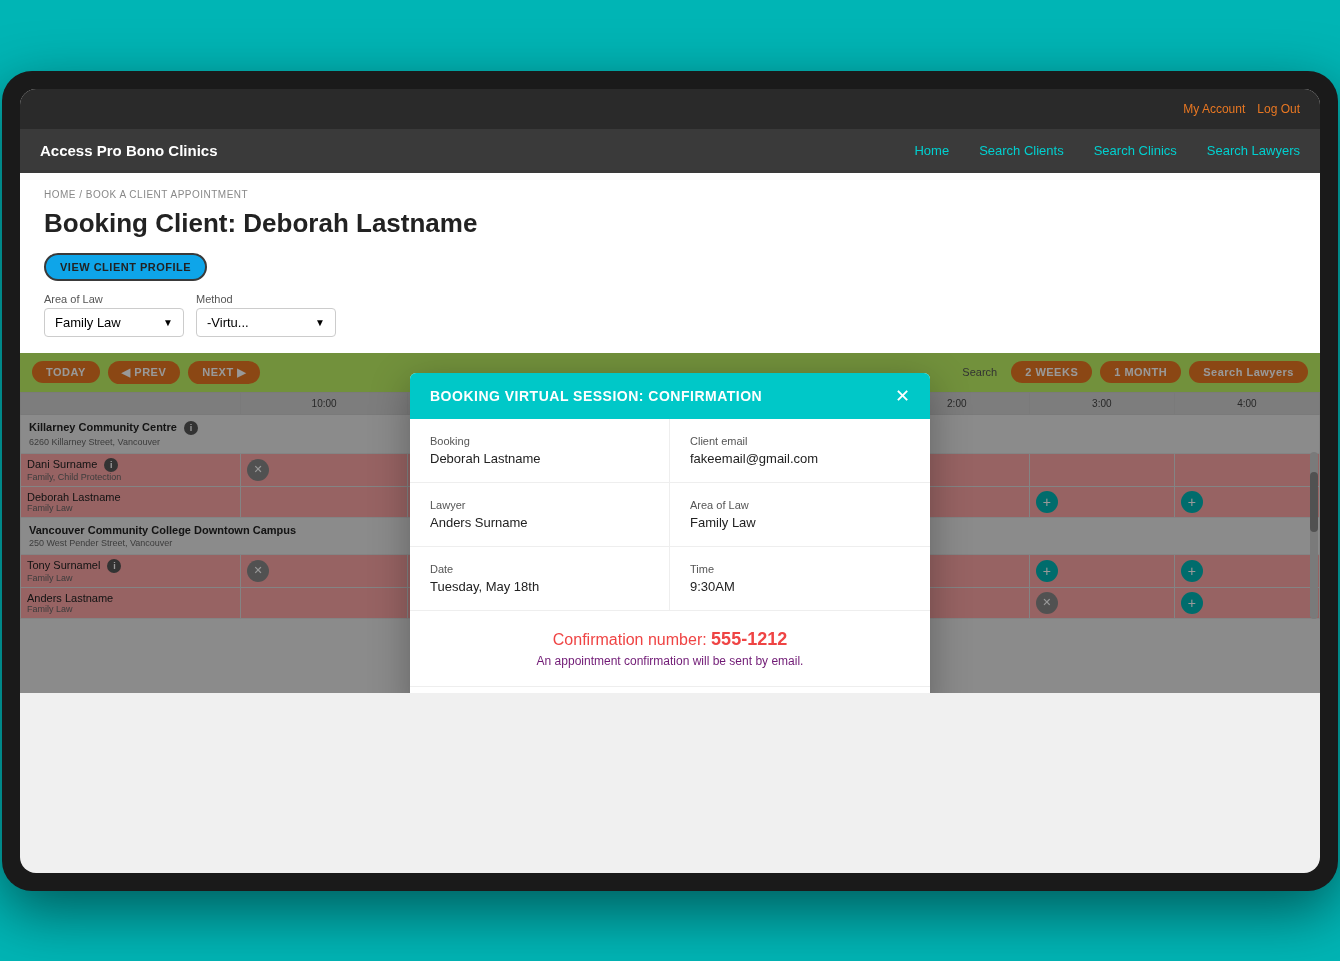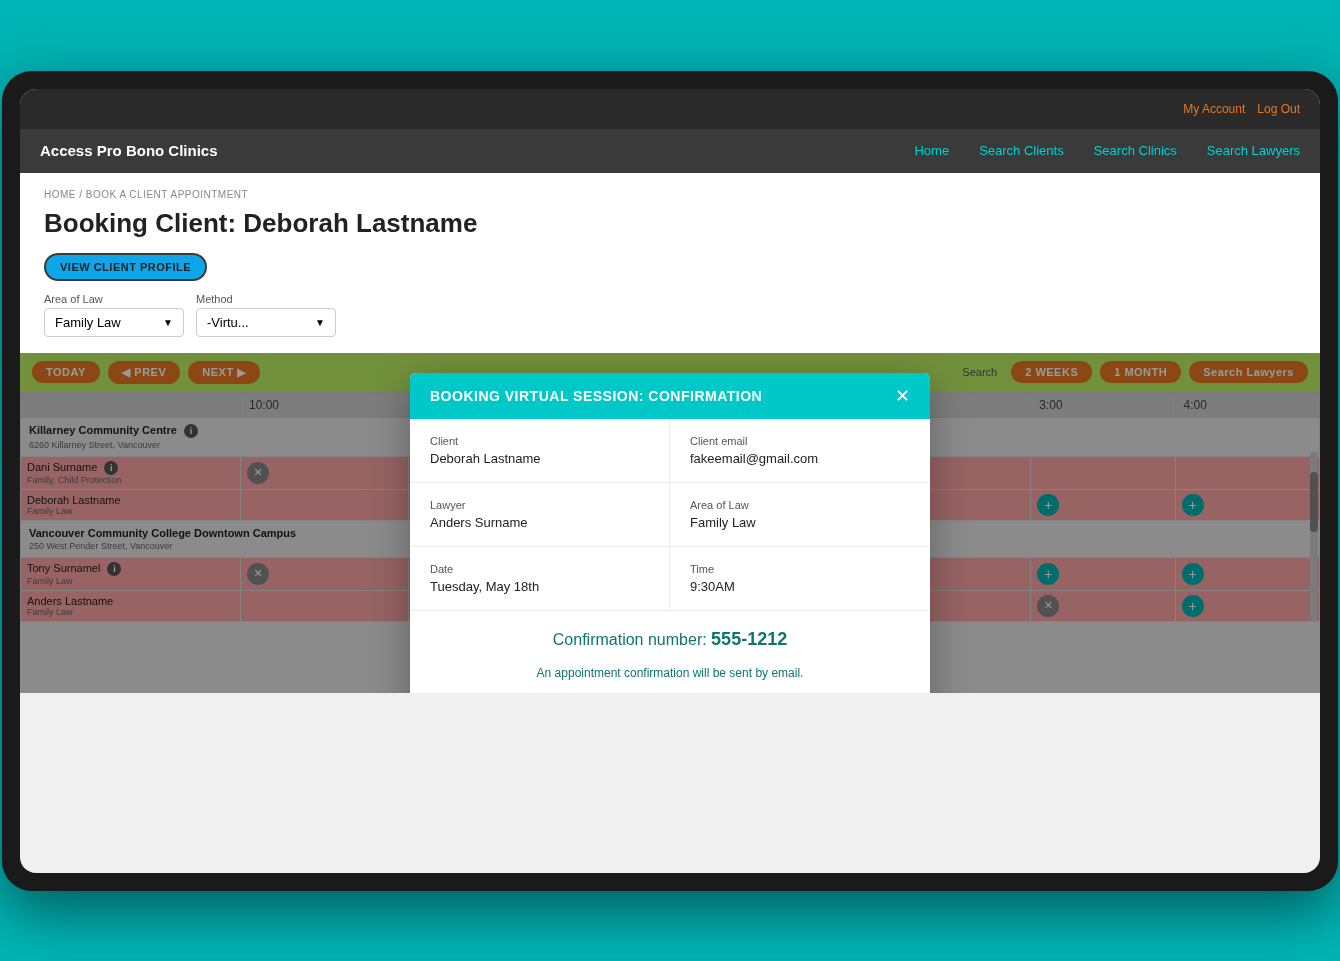--- a/index.html
+++ b/index.html
@@ -169,23 +169,23 @@
     .schedule-table {
       width: 100%;
       border-collapse: collapse;
       font-size: 11px;
       background: white;
     }
 
     .schedule-table th {
       background: #d0d0d0;
       padding: 5px 8px;
-      text-align: left;
+      text-align: center;
       font-weight: normal;
-      font-size: 12px;
+      font-size: 10px;
       color: #444;
       border: 1px solid #ccc;
     }
 
     .schedule-table td {
       border: 1px solid #ddd;
       padding: 4px 6px;
       vertical-align: middle;
       font-size: 11px;
       background: #fca5a5;
@@ -304,32 +304,32 @@
       color: #222;
     }
 
     .modal-confirmation {
       padding: 18px 20px;
       text-align: center;
     }
 
     .confirmation-number {
       font-size: 16px;
-      color: #0f766e;
-      margin-bottom: 16px;
+      color: #ef4444;
+      margin-bottom: 4px;
     }
 
     .confirmation-number strong {
       font-size: 18px;
       font-weight: bold;
     }
 
     .confirmation-note {
       font-size: 12px;
-      color: #0f766e;
+      color: #701a75;
     }
 
     .modal-footer {
       padding: 14px 20px;
       display: flex;
       align-items: center;
       justify-content: space-between;
       border-top: 1px solid #eee;
     }
 
@@ -524,21 +524,21 @@
 
           <div class="modal-header">
             <span class="modal-title">BOOKING VIRTUAL SESSION: CONFIRMATION</span>
             <button class="modal-close">✕</button>
           </div>
 
           <div class="modal-body">
 
             <div class="modal-grid">
               <div class="modal-field">
-                <div class="modal-field-label">Client</div>
+                <div class="modal-field-label">Booking</div>
                 <div class="modal-field-value">Deborah Lastname</div>
               </div>
               <div class="modal-field">
                 <div class="modal-field-label">Client email</div>
                 <div class="modal-field-value">fakeemail@gmail.com</div>
               </div>
             </div>
 
             <div class="modal-grid" style="border-bottom:1px solid #eee;">
               <div class="modal-field">

